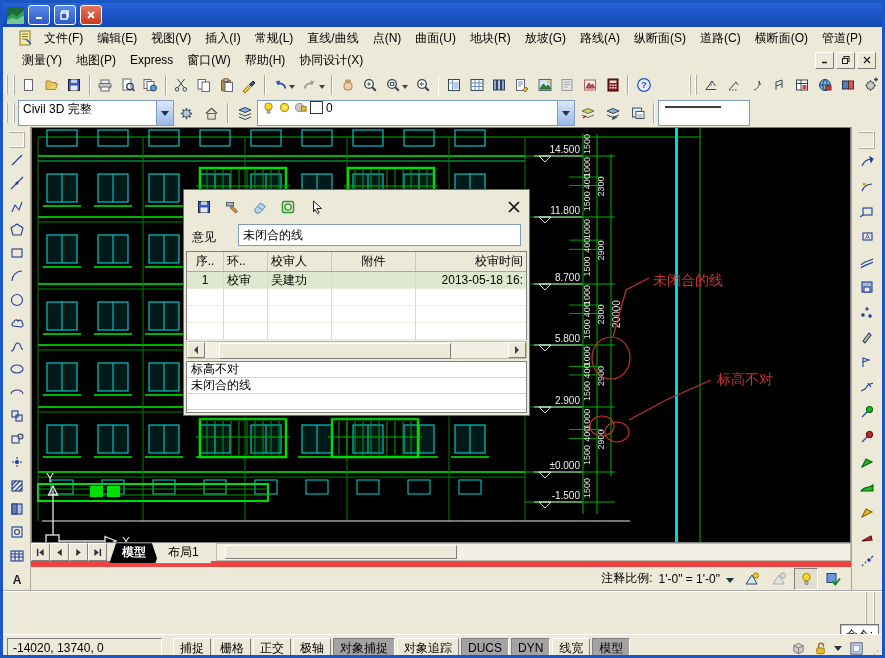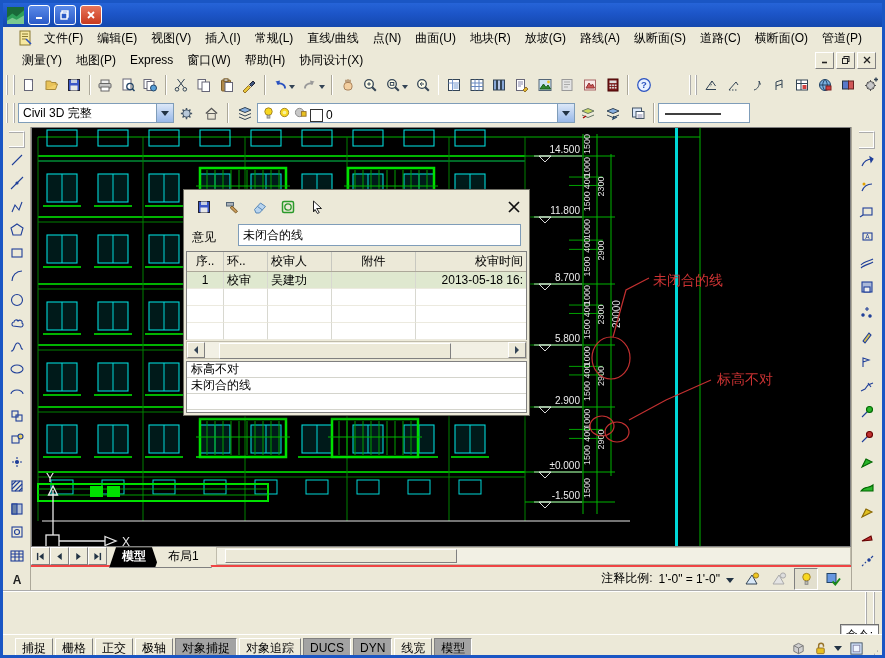--- a/index.html
+++ b/index.html
@@ -23,21 +23,21 @@
   
   .tbrow{position:absolute;left:0;right:0;background:#ECE9D8;display:flex;align-items:center;border-bottom:1px solid #c8c4b4;}
   #tb1{top:68px;height:28px;}
   #tb2{top:96px;height:28px;}
   .grip{width:5px;height:20px;margin:0 3px;border-left:2px ridge #fff;border-right:2px ridge #fff;}
   .tbtn{width:23px;height:23px;display:flex;align-items:center;justify-content:center;border:1px solid transparent;}
   .tbtn.dd{width:31px;}
   .ddarr{margin-left:1px;}
   .sep{width:1px;height:20px;background:#aca899;border-right:1px solid #fff;margin:0 3px;}
   .gap{width:34px;}
-  .combo{display:flex;align-items:flex-end;background:#fff;border:1px solid #7f9db9;height:20px;box-sizing:border-box;padding-left:4px;gap:3px;overflow:hidden;}
+  .combo{display:flex;align-items:flex-start;background:#fff;border:1px solid #7f9db9;height:26px;box-sizing:border-box;padding-left:4px;gap:3px;overflow:hidden;}
   .combo .cval{flex:1;white-space:nowrap;overflow:hidden;}
   .combo .arrow{width:16px;align-self:stretch;background:linear-gradient(#dce8f8,#98b8e8);border-left:1px solid #7f9db9;display:flex;align-items:center;justify-content:center;flex:none;}
   .swatch{width:11px;height:11px;background:#fff;border:1px solid #333;flex:none;}
   #ws-combo{width:156px;}
   #layer-combo{width:318px;}
   #color-combo{width:134px;}
   #lt-combo{width:92px;}
 
   
   .main{position:absolute;top:124px;left:0;right:0;height:463px;display:flex;}
@@ -76,21 +76,21 @@
 
   
   .tabrow{height:18px;background:#ECE9D8;display:flex;align-items:flex-start;border-top:1px solid #808080;}
   .navbtn{width:17px;height:16px;background:#ECE9D8;border:1px solid;border-color:#fff #808080 #808080 #fff;display:flex;align-items:center;justify-content:center;flex:none;}
   .tab{padding:1px 12px 2px 12px;font-size:12px;margin-left:-4px;border:1px solid #808080;border-top:none;background:#ECE9D8;clip-path:polygon(7px 0,calc(100% - 7px) 0,100% 100%,0 100%);}
   .tab.active{background:#000;color:#fff;font-weight:bold;}
   .tabscroll{flex:1;height:16px;display:flex;align-items:center;background:#f2f0e4;border:1px solid #c0bcac;margin-left:4px;}
   .tabthumb{margin-left:8px;width:230px;height:12px;background:#ECE9D8;border:1px solid;border-color:#fff #808080 #808080 #fff;}
 
   
-  .annotrow{height:23px;background:#ECE9D8;display:flex;align-items:center;justify-content:flex-end;gap:6px;padding-right:6px;border-top:2px solid #ef4444;}
+  .annotrow{height:23px;background:#ECE9D8;display:flex;align-items:center;justify-content:flex-end;gap:6px;padding-right:6px;border-top:6px solid #ef4444;}
   .annot-icons{display:flex;gap:3px;}
   .abtn{width:22px;height:20px;display:flex;align-items:center;justify-content:center;border:1px solid transparent;}
   .abtn.boxed{border-color:#808080 #fff #fff #808080;background:#e2dfce;}
 
   
   .cmdarea{position:absolute;top:587px;left:0;right:0;height:44px;background:#ECE9D8;border-top:2px groove #fff;display:flex;align-items:flex-end;padding:0 3px;flex-direction:column;}
   .cmdgrip{width:6px;height:32px;border-left:2px ridge #fff;border-right:2px ridge #fff;margin:0 4px 0 2px;flex:none;}
   .cmdbox{flex:1;height:34px;background:#fff;border:1px solid #707070;box-shadow:inset 1px 1px 0 #c8c8c8;padding:2px 5px;box-sizing:border-box;font-size:12px;}
 
   
@@ -1292,20 +1292,21 @@
         </span>
       </div>
   </div>
 
   <div class="cmdarea">
     <span class="cmdgrip"></span>
     <div class="cmdbox"><span>命令:</span></div>
   </div>
 
   <div class="statusbar">
+    <span class="coords">-14020, 13740, 0</span>
     <span class="toggles" id="toggles">
         <span class="toggle">捕捉</span>
         <span class="toggle">栅格</span>
         <span class="toggle">正交</span>
         <span class="toggle">极轴</span>
         <span class="toggle pressed">对象捕捉</span>
         <span class="toggle">对象追踪</span>
         <span class="toggle pressed">DUCS</span>
         <span class="toggle pressed">DYN</span>
         <span class="toggle">线宽</span>

